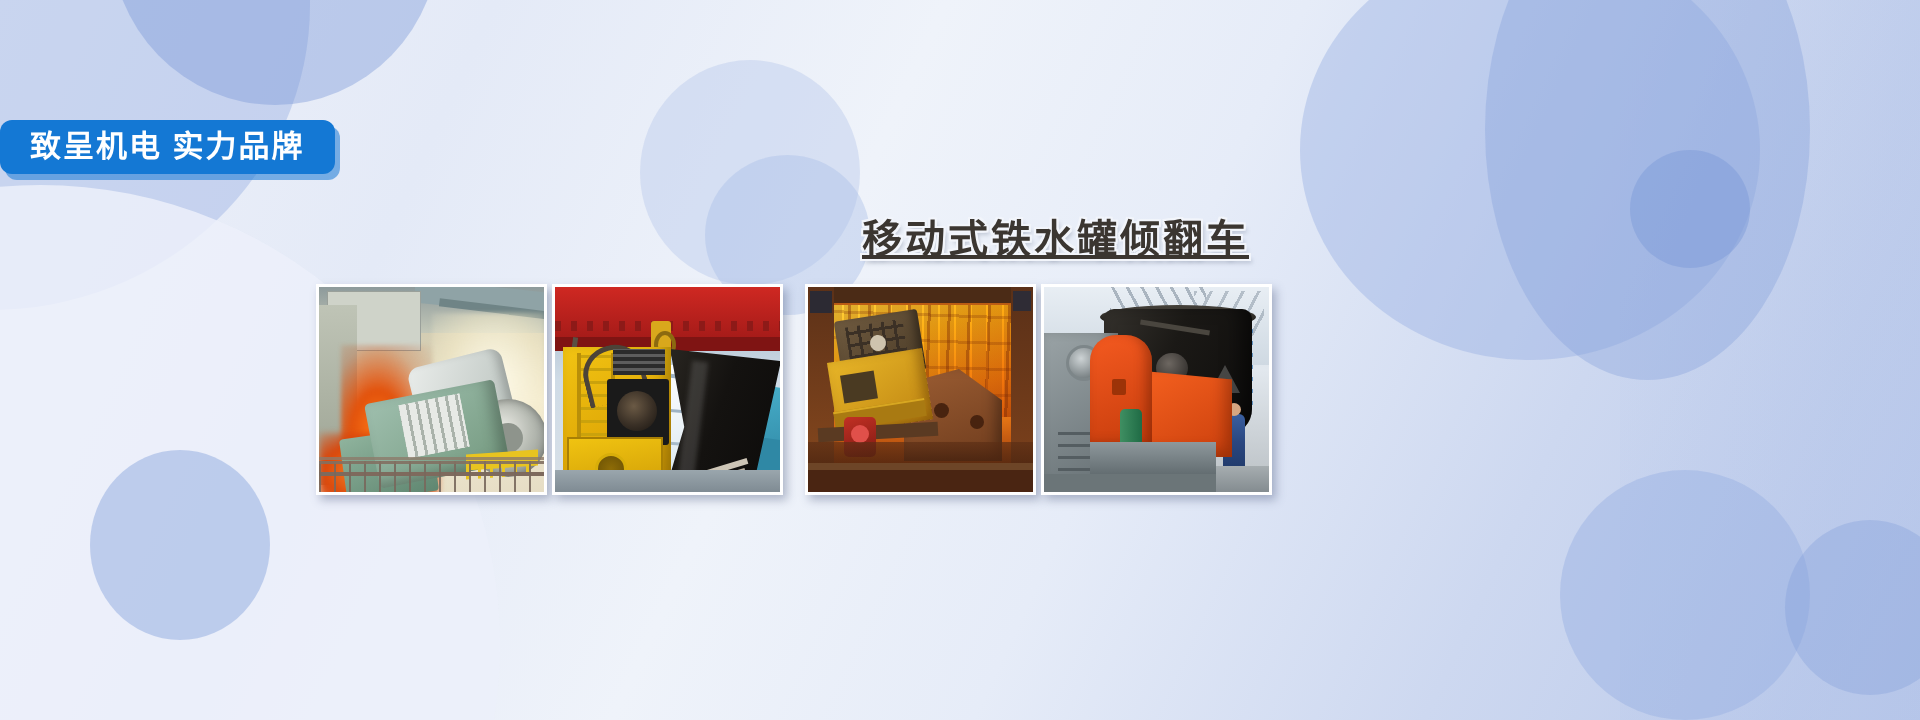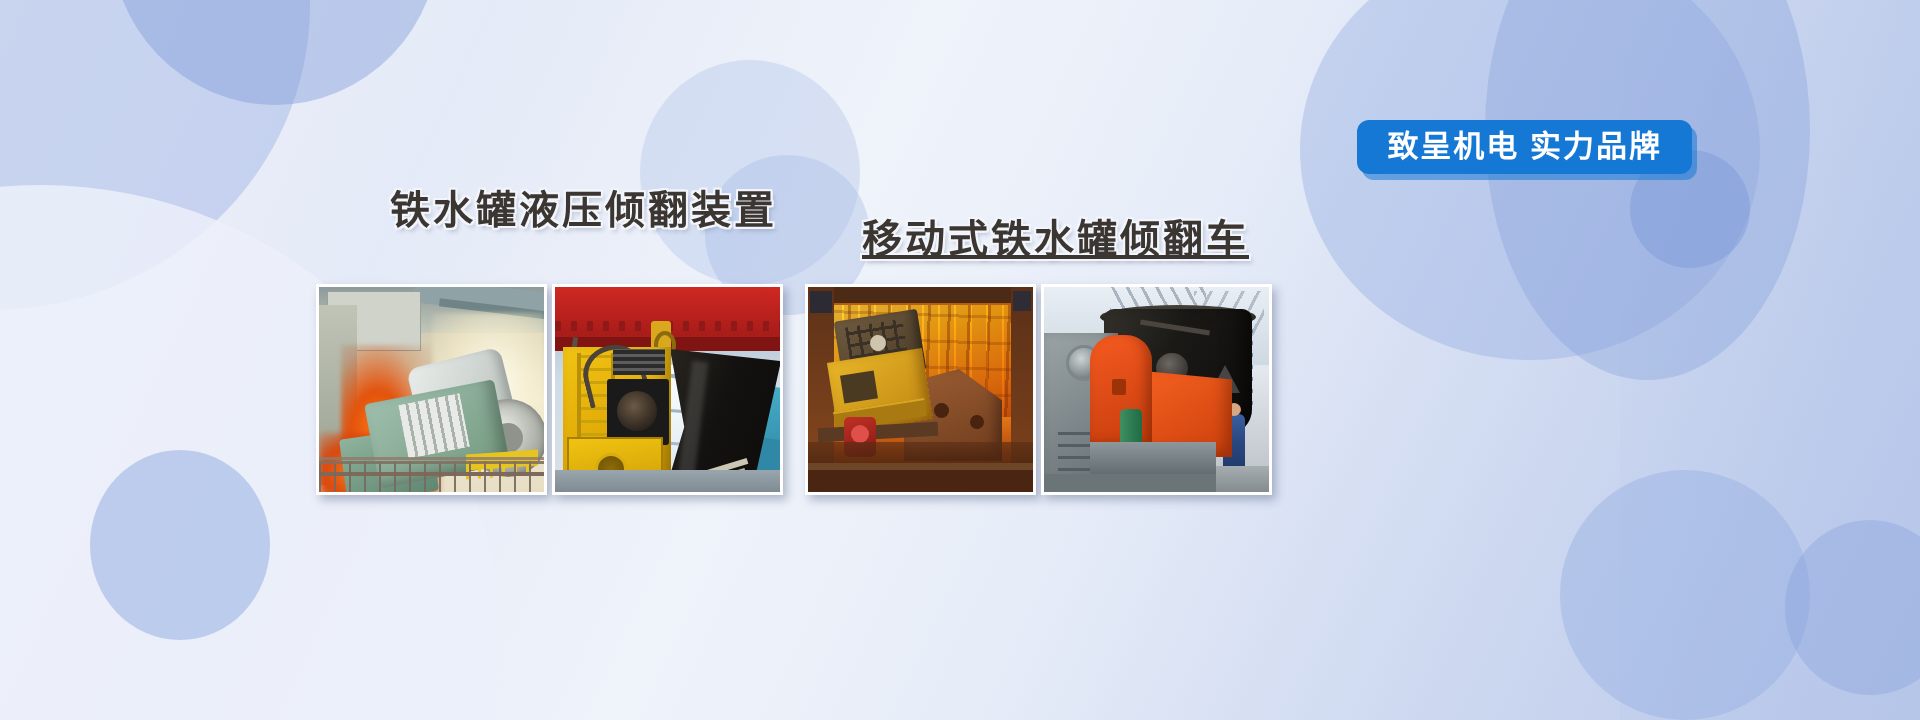--- a/index.html
+++ b/index.html
@@ -64,21 +64,21 @@
     background:rgba(128,158,218,.35);
   }
   .band-right{
     position:absolute;right:0;top:0;width:300px;height:720px;
     background:linear-gradient(100deg,rgba(255,255,255,0) 0%,rgba(171,190,231,.25) 70%);
   }
 
   
   #badge-wrap{
     position:absolute;left:0;top:120px;width:1692px;
-    display:flex;justify-content:flex-end;
+    display:flex;justify-content:flex-start;
   }
   #badge{
     position:relative;
     background:#1478d4;
     color:#ffffff;
     font-size:31px;font-weight:700;letter-spacing:2px;
     padding:10px 30px 11px 30px;
     border-radius:12px;
     box-shadow:5px 6px 0 rgba(24,120,214,.55);
     line-height:1.08;
@@ -318,21 +318,20 @@
   <div class="deco c-r-tall"></div>
   <div class="deco c-r-small"></div>
   <div class="deco c-r-low"></div>
   <div class="deco c-r-lowest"></div>
 
   <div id="badge-wrap">
     <div id="badge">致呈机电 实力品牌</div>
   </div>
 
   <div id="heading-left" class="heading">
-    <span class="l2">铁水罐液压倾翻装置</span>
   </div>
 
   <div id="heading-right" class="heading">移动式铁水罐倾翻车</div>
 
   <div id="photos">
 
     <div class="group">
 
       <div class="photo p1">
         <div class="scene">

